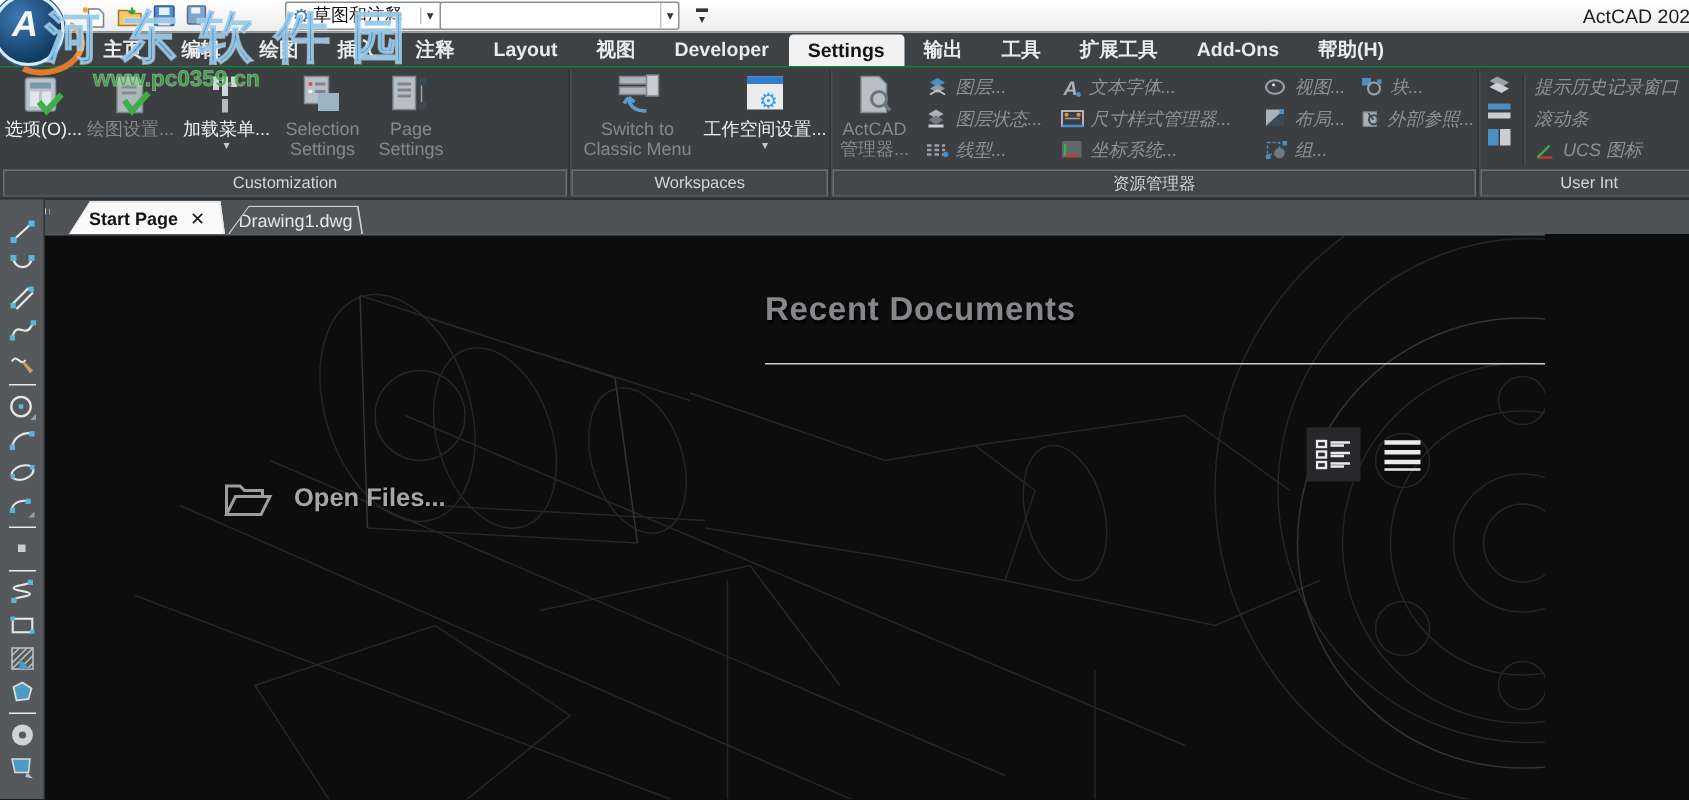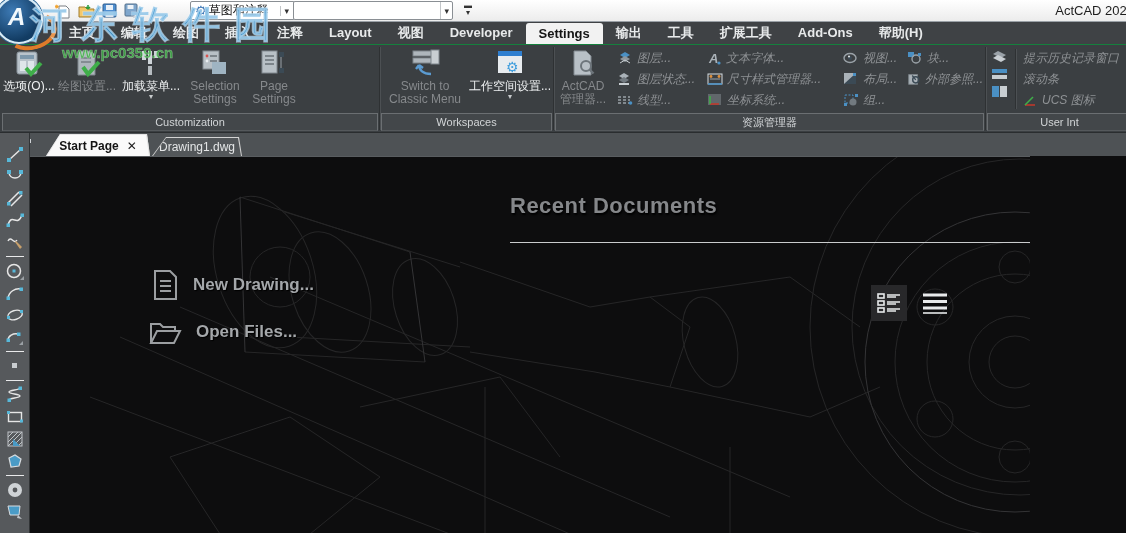--- a/index.html
+++ b/index.html
@@ -585,27 +585,20 @@
     </g>
     <g stroke="#343436" fill="none" stroke-width="1">
       <circle cx="985" cy="205" r="150"></circle>
       <path d="M210 40l5 155M380 95l15 110"></path>
     </g>
   </svg>
 
   <div id="recent-heading">Recent Documents</div>
   <div id="recent-rule"></div>
 
-  <div class="action" id="act-new">
-    <svg width="27" height="32" viewBox="0 0 27 32">
-        <path d="M3 2h15l6 6v22H3z" fill="none" stroke="#9b9ea1" stroke-width="2"></path>
-        <path d="M8 12h11M8 17h11M8 22h11" stroke="#9b9ea1" stroke-width="2"></path>
-      </svg>
-    <span class="alabel">New Drawing...</span>
-  </div>
   <div class="action" id="act-open">
     <svg width="33" height="26" viewBox="0 0 33 26">
         <path d="M2 24V5h9l3 3h12v4" fill="none" stroke="#9b9ea1" stroke-width="2"></path>
         <path d="M2 24l6-12h23l-6 12z" fill="none" stroke="#9b9ea1" stroke-width="2"></path>
       </svg>
     <span class="alabel">Open Files...</span>
   </div>
 
   <div id="view-detail">
     <svg width="24" height="22" viewBox="0 0 24 22">

